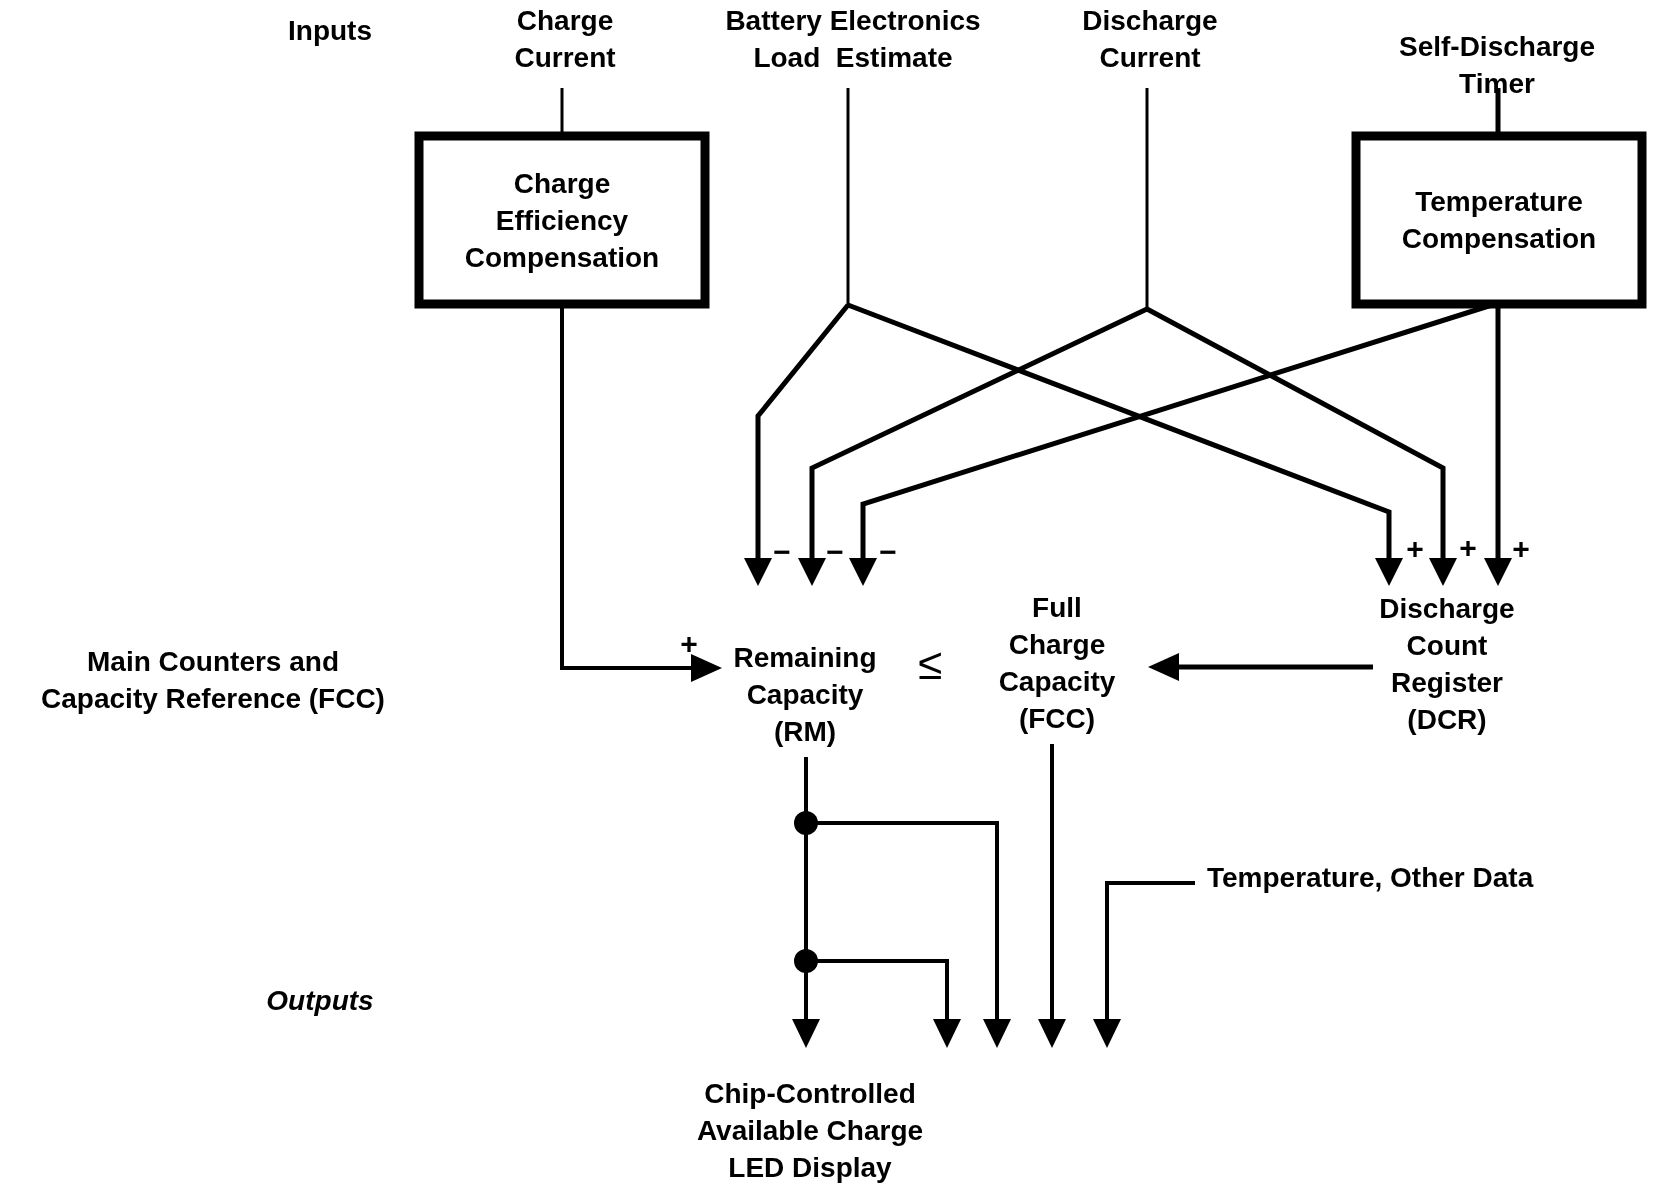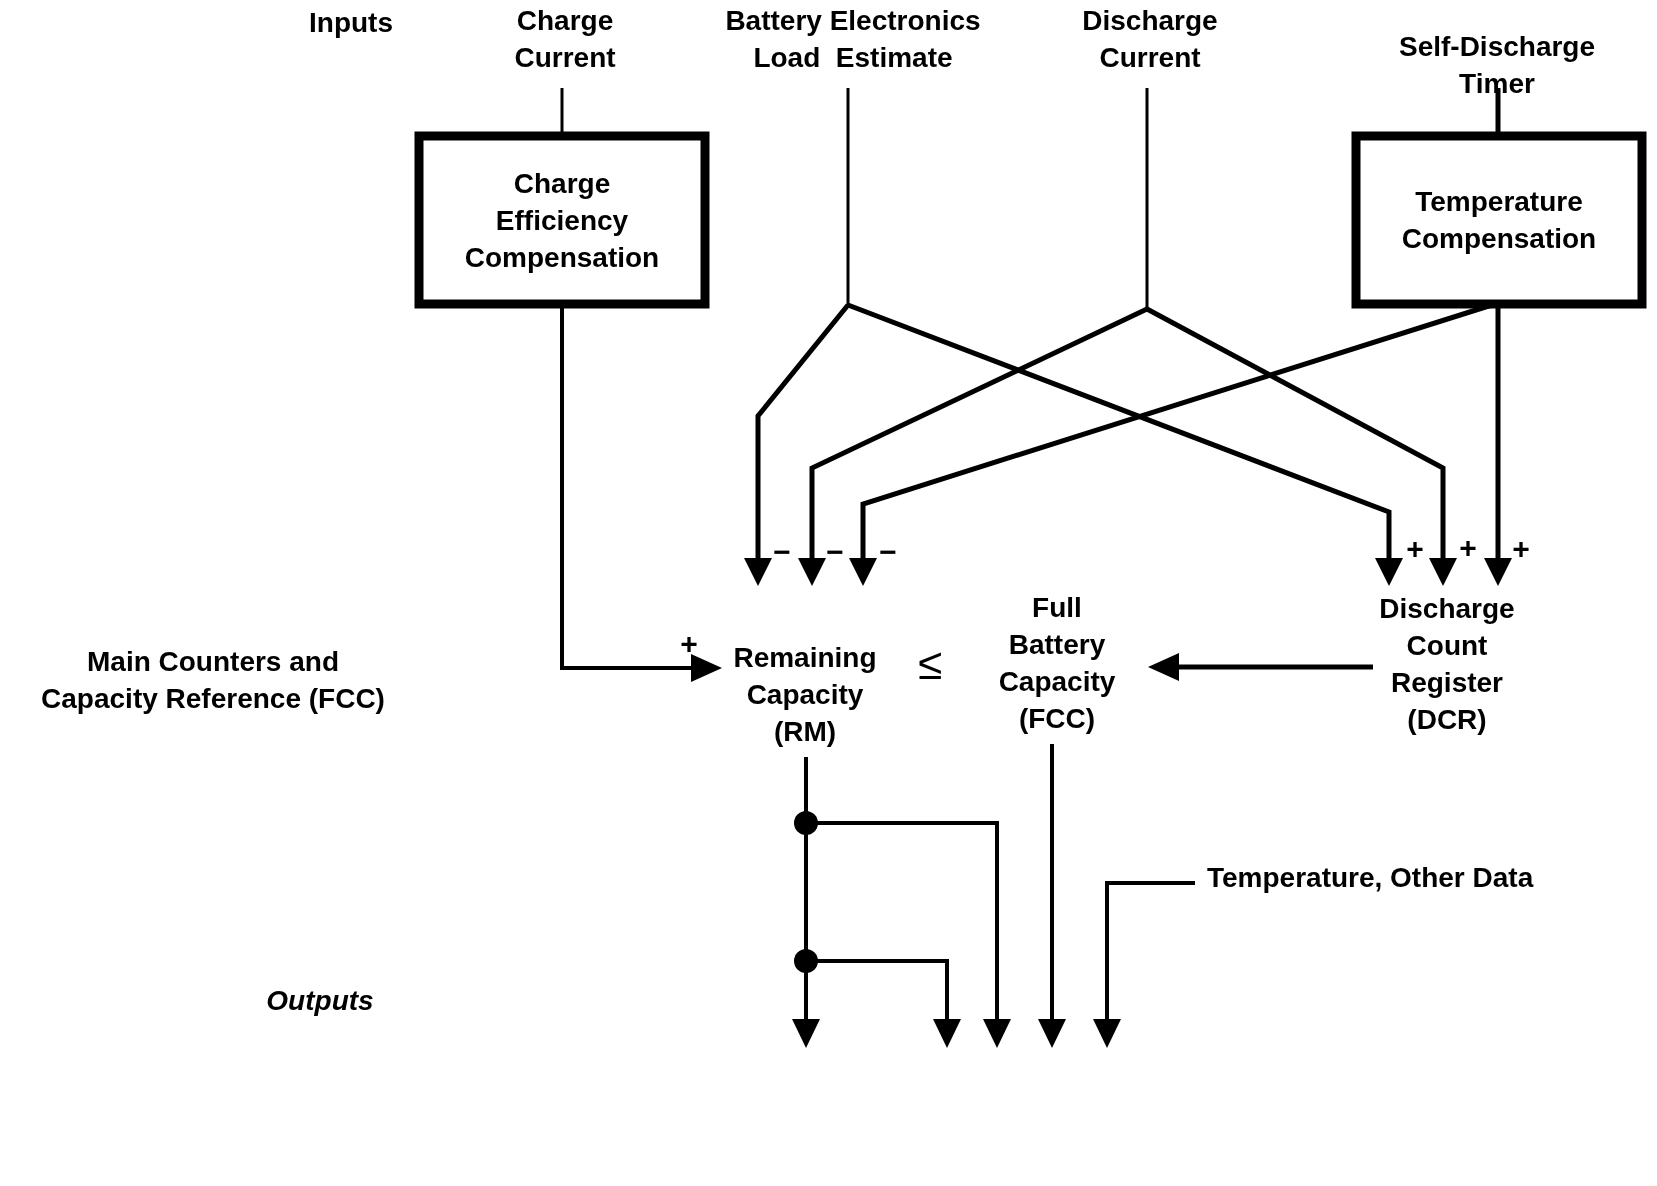--- a/index.html
+++ b/index.html
@@ -117,21 +117,21 @@
       <path d="M1052 744 V1022" stroke-width="4"></path>
       <polygon points="1038,1019 1066,1019 1052,1048"></polygon>
     </g>
 
     <g>
       <path d="M1195 883 H1107 V1022" stroke-width="4"></path>
       <polygon points="1093,1019 1121,1019 1107,1048"></polygon>
     </g>
   </svg>
 
-  <div class="lbl" style="left:330px;top:22px;margin-left:21px;">Inputs</div>
+  <div class="lbl" style="left:330px;top:30px;">Inputs</div>
   <div class="lbl" style="left:213px;top:680px;text-align:center;">Main Counters and
 Capacity Reference (FCC)</div>
   <div class="lbl" style="left:320px;top:1000px;font-style:italic;">Outputs</div>
 
   <div class="lbl" style="left:565px;top:39px;">Charge
 Current</div>
   <div class="lbl" style="left:853px;top:39px;">Battery Electronics
 Load  Estimate</div>
   <div class="lbl" style="left:1150px;top:39px;">Discharge
 Current</div>
@@ -142,31 +142,34 @@
 Efficiency
 Compensation</div>
   <div class="lbl" style="left:1499px;top:220px;">Temperature
 Compensation</div>
 
   <div class="lbl" style="left:805px;top:694px;">Remaining
 Capacity
 (RM)</div>
   <div class="lbl lte" style="left:930px;top:664px;">≤</div>
   <div class="lbl" style="left:1057px;top:663px;">Full
-Battery
+Charge
 Capacity
 (FCC)</div>
   <div class="lbl" style="left:1447px;top:664px;">Discharge
 Count
 Register
 (DCR)</div>
 
   <div class="sign" style="left:689px;top:644px;">+</div>
   <div class="sign" style="left:782px;top:552px;">−</div>
   <div class="sign" style="left:835px;top:552px;">−</div>
   <div class="sign" style="left:888px;top:552px;">−</div>
   <div class="sign" style="left:1415px;top:549px;">+</div>
   <div class="sign" style="left:1468px;top:548px;">+</div>
   <div class="sign" style="left:1521px;top:549px;">+</div>
 
   <div class="lbl left-anchor" style="left:1207px;top:877px;">Temperature, Other Data</div>
+  <div class="lbl" style="left:810px;top:1130px;">Chip-Controlled
+Available Charge
+LED Display</div>
 
 </div>
 
 </body></html>

